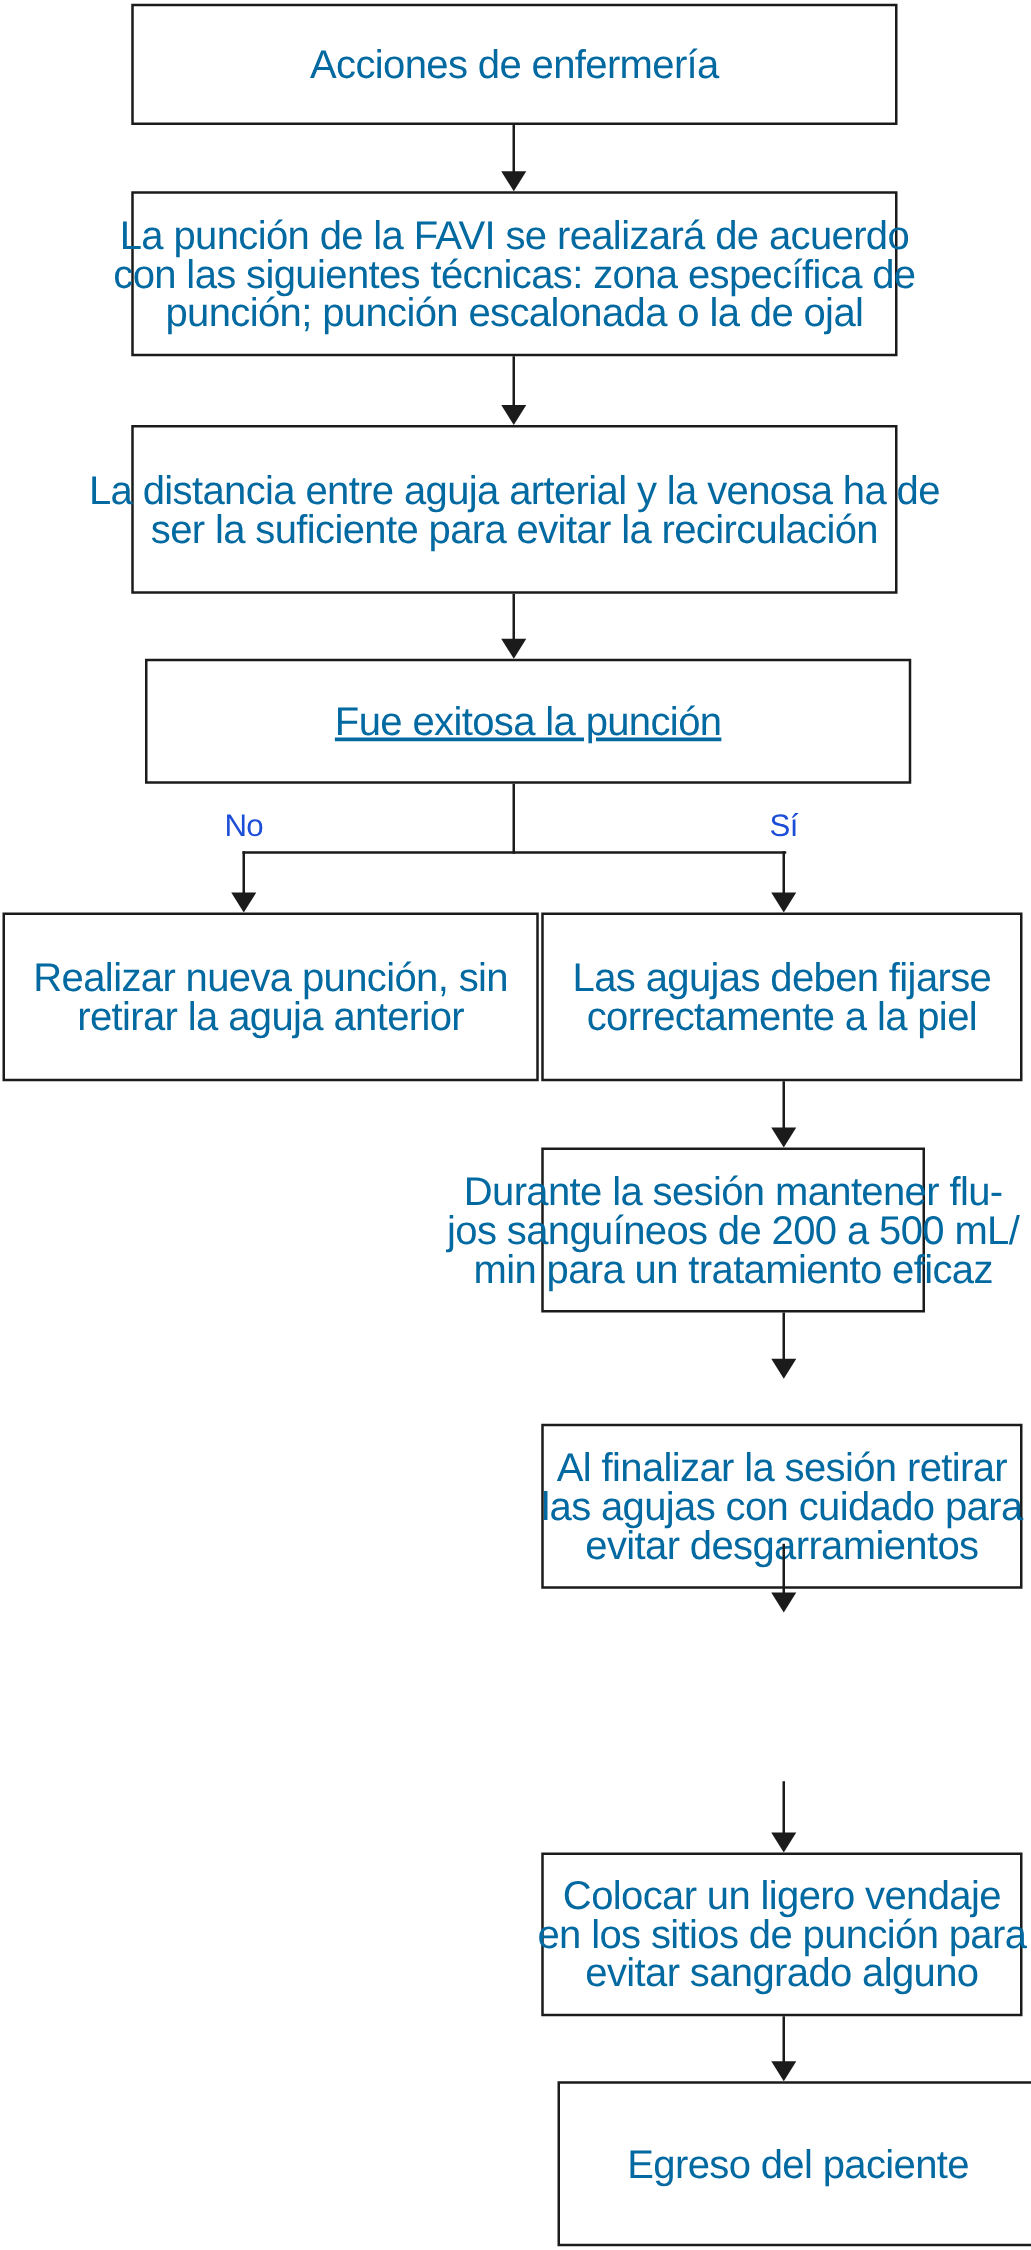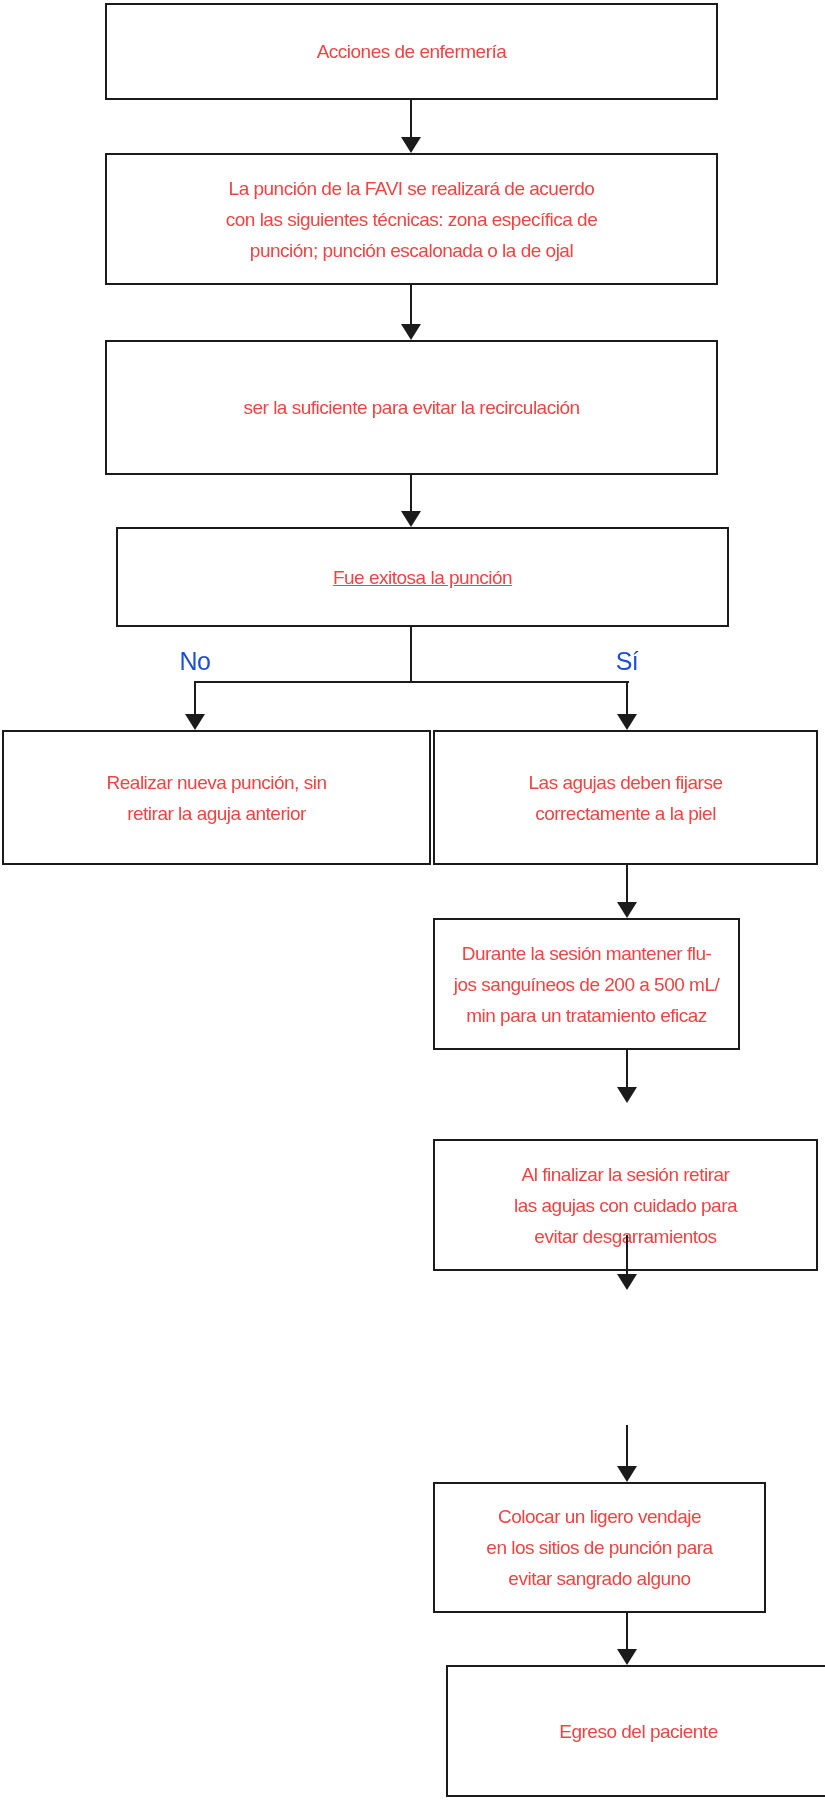--- a/index.html
+++ b/index.html
@@ -18,22 +18,22 @@
   .flow-box {
     position: absolute;
     box-sizing: border-box;
     border: 2px solid #1b1b1b;
     background: #ffffff;
     display: flex;
     flex-direction: column;
     justify-content: center;
     align-items: center;
     text-align: center;
-    color: #ef4444;
-    font-size: 19px;
+    color: #0369a1;
+    font-size: 32px;
     line-height: 31px;
     letter-spacing: -0.5px;
   }
   .flow-box .line {
     white-space: nowrap;
   }
   .vline {
     position: absolute;
     width: 2px;
     background: #1b1b1b;
@@ -76,20 +76,21 @@
   <div class="flow-box" style="left:105px; top:153px; width:613px; height:132px;">
     <div class="line">La punción de la FAVI se realizará de acuerdo</div>
     <div class="line">con las siguientes técnicas: zona específica de</div>
     <div class="line">punción; punción escalonada o la de ojal</div>
   </div>
 
   <div class="vline" style="left:410px; top:285px; height:42px;"></div>
   <div class="ahead" style="left:401px; top:324px;"></div>
 
   <div class="flow-box" style="left:105px; top:340px; width:613px; height:135px;">
+    <div class="line">La distancia entre aguja arterial y la venosa ha de</div>
     <div class="line">ser la suficiente para evitar la recirculación</div>
   </div>
 
   <div class="vline" style="left:410px; top:475px; height:39px;"></div>
   <div class="ahead" style="left:401px; top:511px;"></div>
 
   <div class="flow-box" style="left:116px; top:527px; width:613px; height:100px;text-decoration:underline;">
     <div class="line">Fue exitosa la punción</div>
   </div>
 
@@ -133,21 +134,21 @@
     <div class="line">evitar desgarramientos</div>
   </div>
 
   <div class="vline" style="left:626px; top:1235px; height:42px;"></div>
   <div class="ahead" style="left:617px; top:1274px;"></div>
 
 
   <div class="vline" style="left:626px; top:1425px; height:44px;"></div>
   <div class="ahead" style="left:617px; top:1466px;"></div>
 
-  <div class="flow-box" style="left:433px; top:1482px; width:333px; height:131px;">
+  <div class="flow-box" style="left:433px; top:1482px; width:385px; height:131px;">
     <div class="line">Colocar un ligero vendaje</div>
     <div class="line">en los sitios de punción para</div>
     <div class="line">evitar sangrado alguno</div>
   </div>
 
   <div class="vline" style="left:626px; top:1613px; height:39px;"></div>
   <div class="ahead" style="left:617px; top:1649px;"></div>
 
   <div class="flow-box" style="left:446px; top:1665px; width:385px; height:132px;">
     <div class="line">Egreso del paciente</div>

